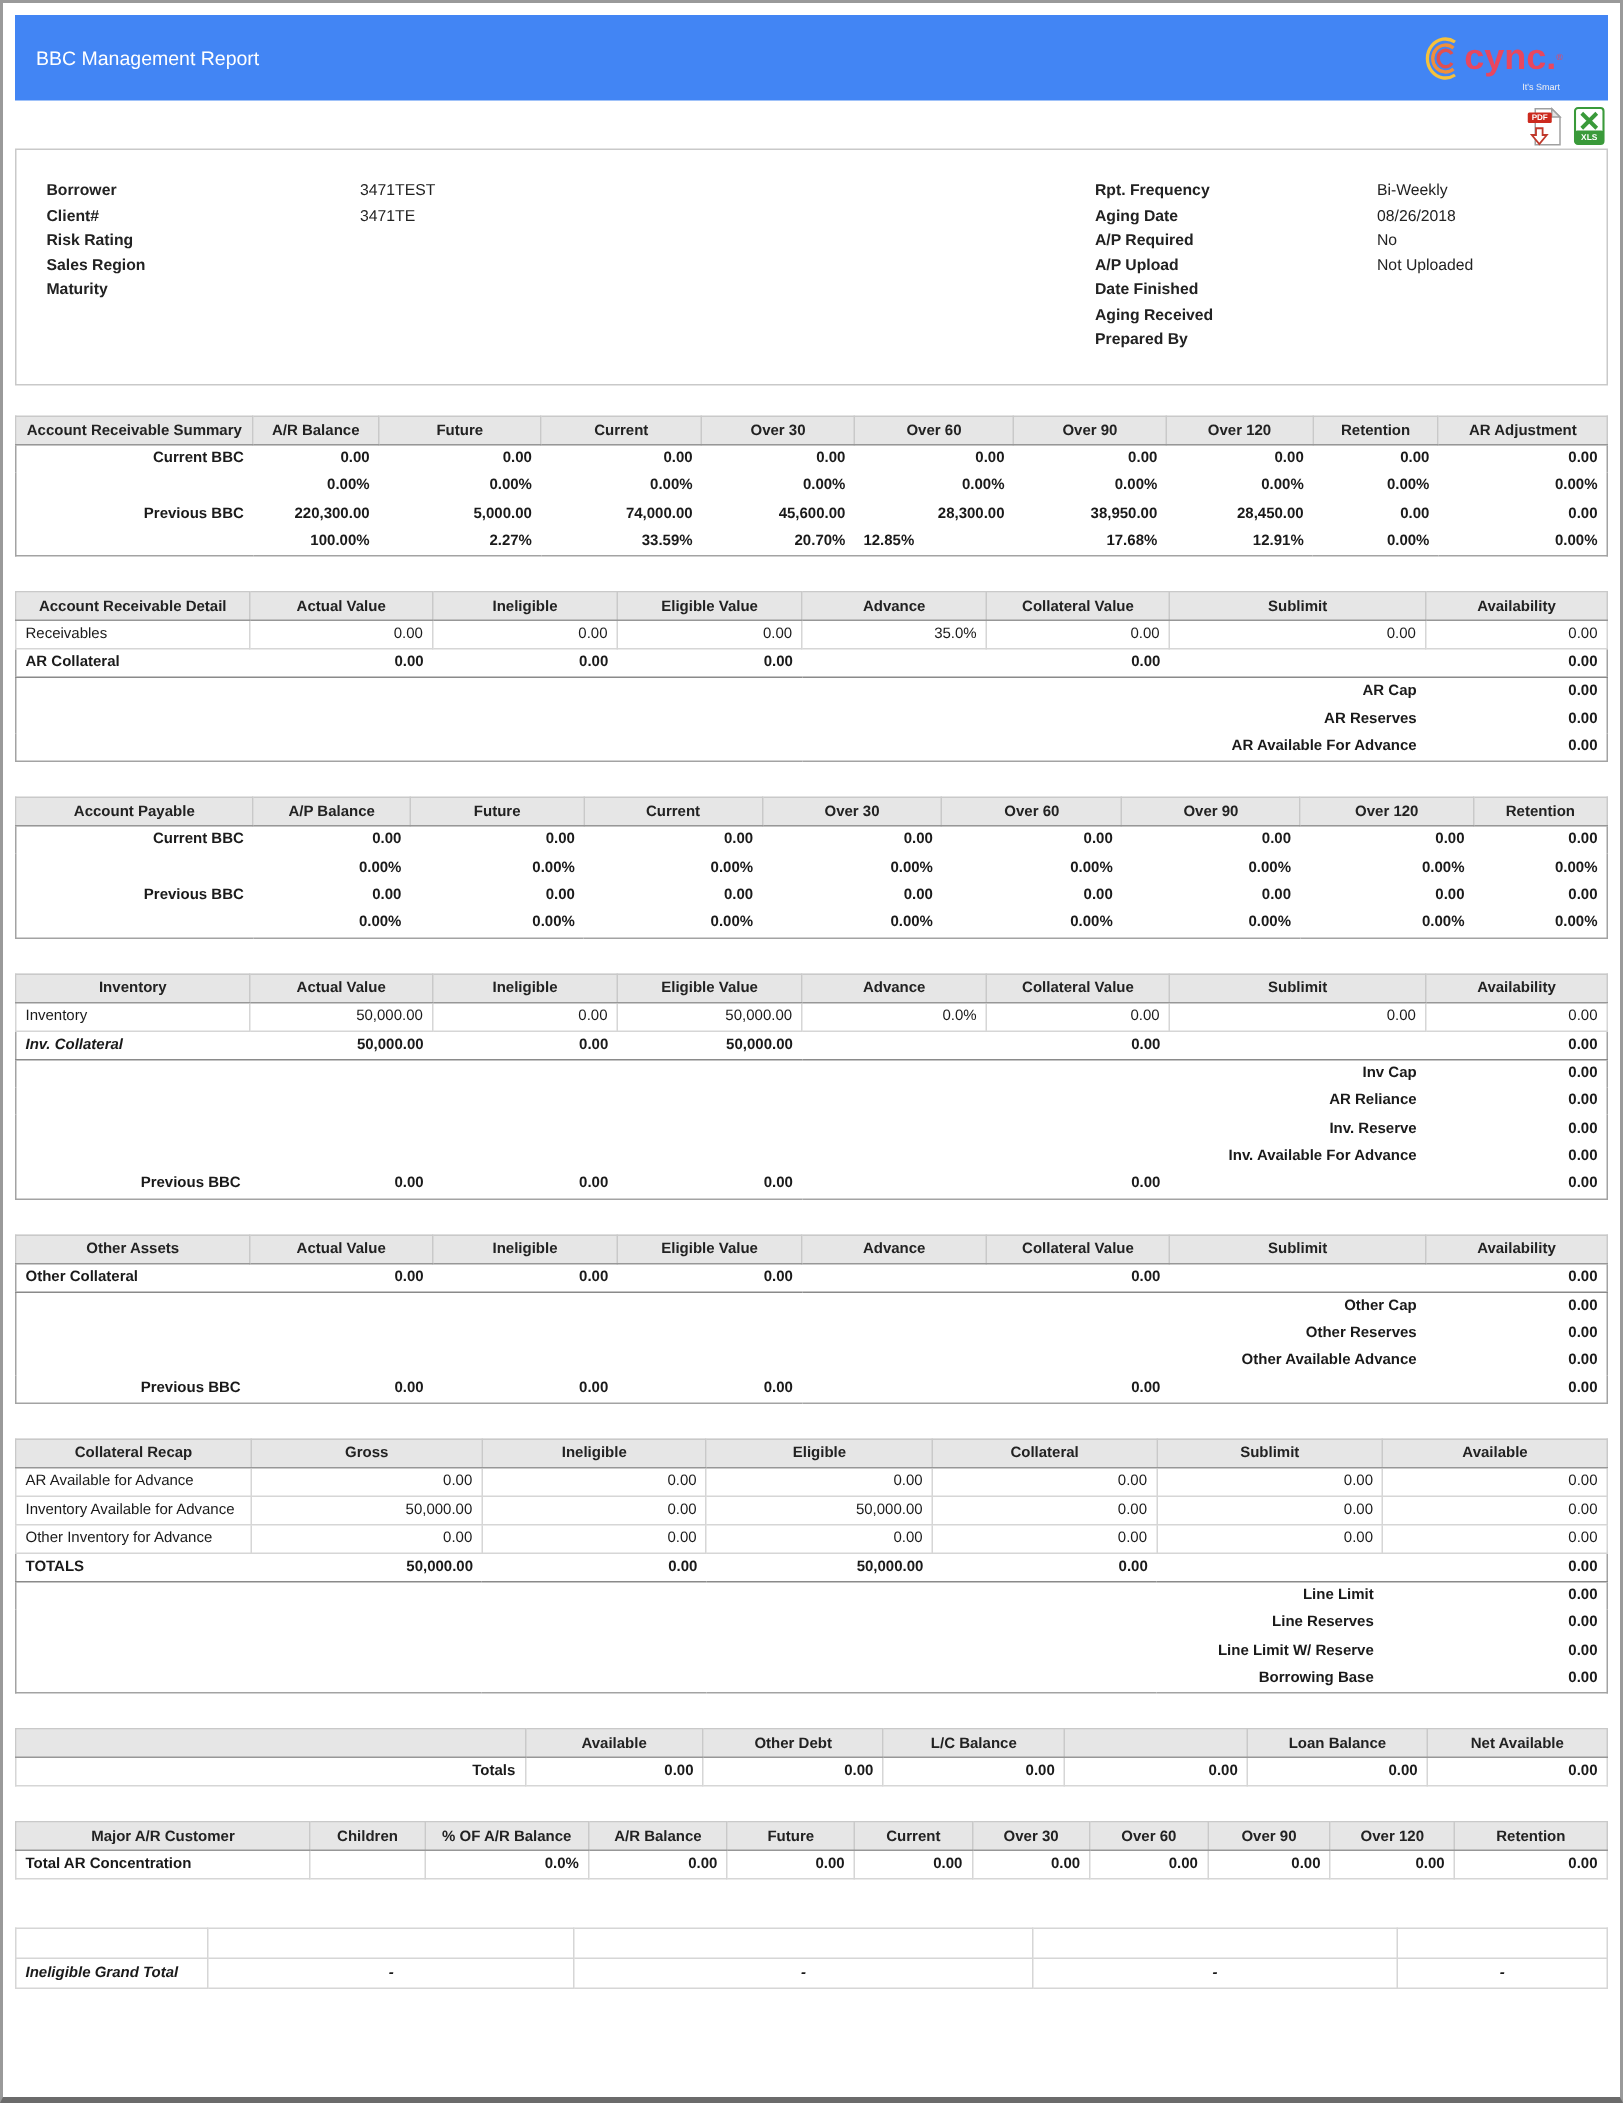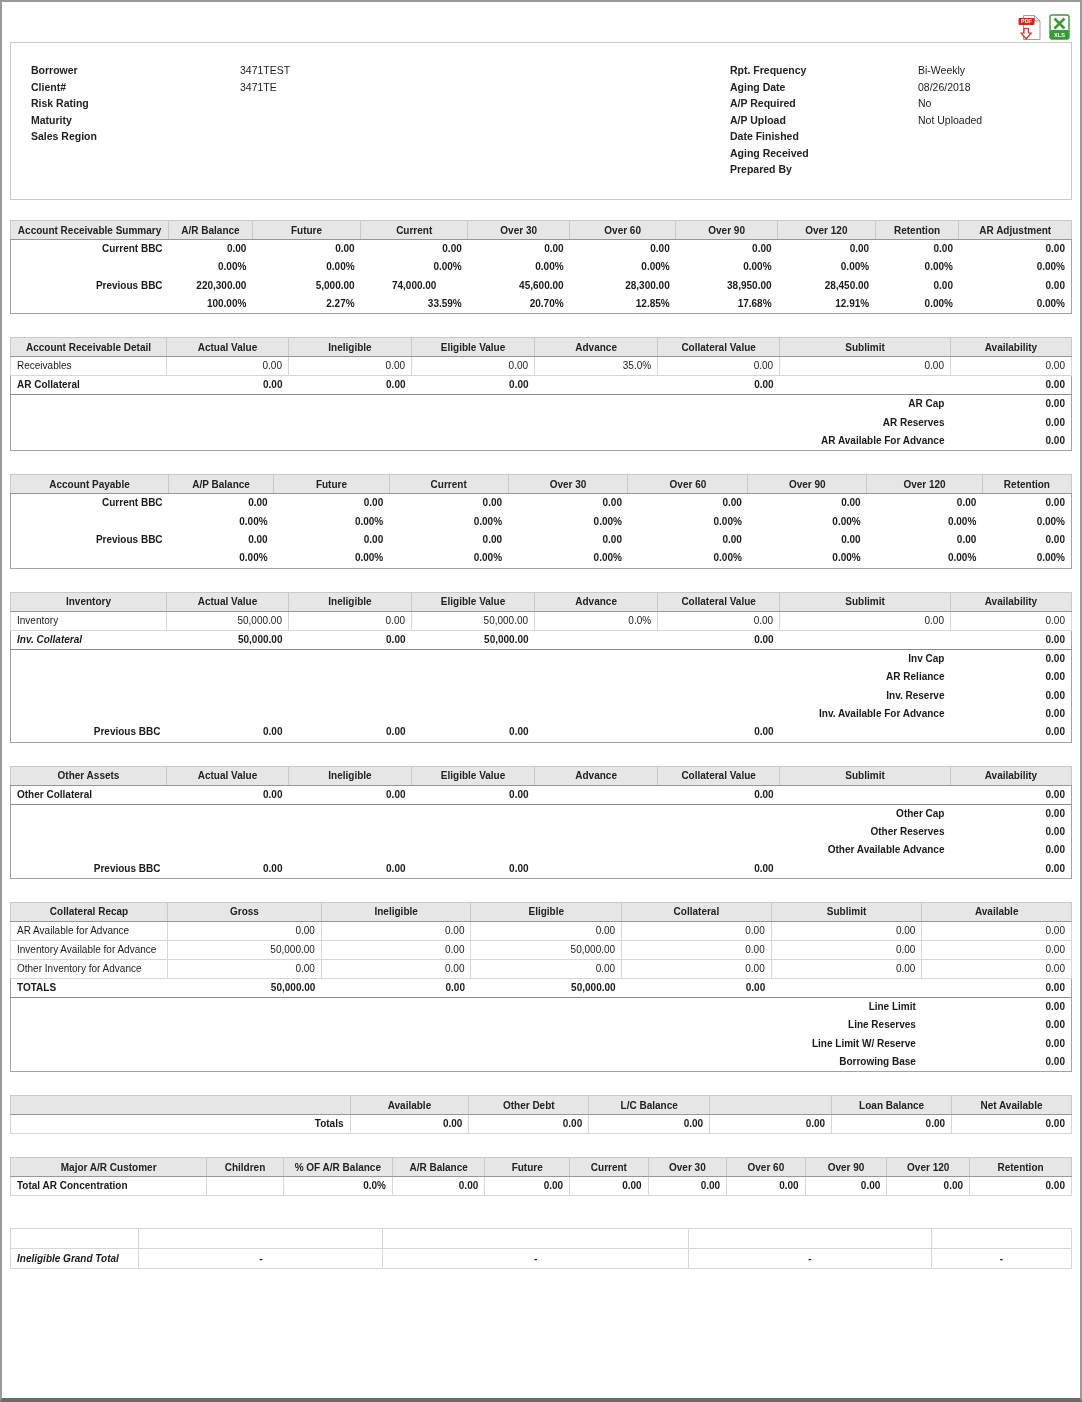--- a/index.html
+++ b/index.html
@@ -44,20 +44,33 @@
   .rpt tr.g td { border: 1px solid #d6d6d6; }
   .rpt tr.bt td { border-top: 1px solid #8a8a8a; }
   .rpt tr.bb td { border-bottom: 1px solid #8a8a8a; }
   .rpt tr.tall td { height: 20px; font-style: italic; }
 </style>
 </head>
 <body>
 
 <div class="page">
 
+  <div class="header-bar">
+    <span class="page-title">BBC Management Report</span>
+    <div class="logo">
+      <svg width="30" height="32" viewBox="0 0 30 32">
+        <path d="M24 5 A 12 13 0 1 0 24 27" fill="none" stroke="#f5c13c" stroke-width="2.2"></path>
+        <path d="M23 9 A 8.5 9 0 1 0 23 23" fill="none" stroke="#ef8f3a" stroke-width="2.2"></path>
+        <path d="M22 13 A 5 5.5 0 1 0 22 19" fill="none" stroke="#e05050" stroke-width="2.2"></path>
+      </svg>
+      <span class="logo-text">cync.</span>
+      <span class="logo-reg">®</span>
+      <span class="logo-tagline">It's Smart</span>
+    </div>
+  </div>
 
   <div class="toolbar">
     <button class="icon-btn">
       <svg width="25" height="27" viewBox="0 0 25 27">
         <path d="M6.5 1.5 h11 l5.5 5.5 v18.5 h-16.5 z" fill="#ffffff" stroke="#a0a0a0" stroke-width="1"></path>
         <path d="M17.5 1.5 l5.5 5.5 h-5.5 z" fill="#e4e4e4" stroke="#a0a0a0" stroke-width="1"></path>
         <rect x="1.5" y="4" width="16" height="7" rx="1" fill="#cc2a1e"></rect>
         <text x="9.5" y="9.3" font-size="5.4" font-weight="bold" fill="#ffffff" text-anchor="middle" font-family="Liberation Sans, sans-serif">PDF</text>
         <path d="M7 14.5 v4.5 h-2.8 l5 6 5-6 h-2.8 v-4.5 z" fill="#ffffff" stroke="#c0392b" stroke-width="1.2"></path>
       </svg>
@@ -80,25 +93,25 @@
       </div>
       <div class="info-row">
         <span class="info-label">Client#</span>
         <span class="info-value">3471TE</span>
       </div>
       <div class="info-row">
         <span class="info-label">Risk Rating</span>
         <span class="info-value"></span>
       </div>
       <div class="info-row">
+        <span class="info-label">Sales Region</span>
+        <span class="info-value"></span>
+      </div>
+      <div class="info-row">
         <span class="info-label">Maturity</span>
-        <span class="info-value"></span>
-      </div>
-      <div class="info-row">
-        <span class="info-label">Sales Region</span>
         <span class="info-value"></span>
       </div>
     </div>
     <div class="info-col-right">
       <div class="info-row">
         <span class="info-label">Rpt. Frequency</span>
         <span class="info-value">Bi-Weekly</span>
       </div>
       <div class="info-row">
         <span class="info-label">Aging Date</span>
@@ -175,35 +188,35 @@
             <td style="text-align: right;">0.00%</td>
             <td style="text-align: right;">0.00%</td>
             <td style="text-align: right;">0.00%</td>
             <td style="text-align: right;">0.00%</td>
             <td style="text-align: right;">0.00%</td>
           </tr>
           <tr class="b">
             <td style="text-align: right;">Previous BBC</td>
             <td style="text-align: right;">220,300.00</td>
             <td style="text-align: right;">5,000.00</td>
-            <td style="text-align: center;">74,000.00</td>
+            <td style="text-align: right;">74,000.00</td>
             <td style="text-align: right;">45,600.00</td>
             <td style="text-align: right;">28,300.00</td>
             <td style="text-align: right;">38,950.00</td>
             <td style="text-align: right;">28,450.00</td>
             <td style="text-align: right;">0.00</td>
             <td style="text-align: right;">0.00</td>
           </tr>
           <tr class="b">
             <td style="text-align: left;"></td>
             <td style="text-align: right;">100.00%</td>
             <td style="text-align: right;">2.27%</td>
             <td style="text-align: right;">33.59%</td>
             <td style="text-align: right;">20.70%</td>
-            <td style="text-align: right;">12.85%</td>
+            <td style="text-align: left;">12.85%</td>
             <td style="text-align: right;">17.68%</td>
             <td style="text-align: right;">12.91%</td>
             <td style="text-align: right;">0.00%</td>
             <td style="text-align: right;">0.00%</td>
           </tr>
         </tbody>
       </table>
     </div>
   <div class="tbl-wrap">
       <table class="rpt">

